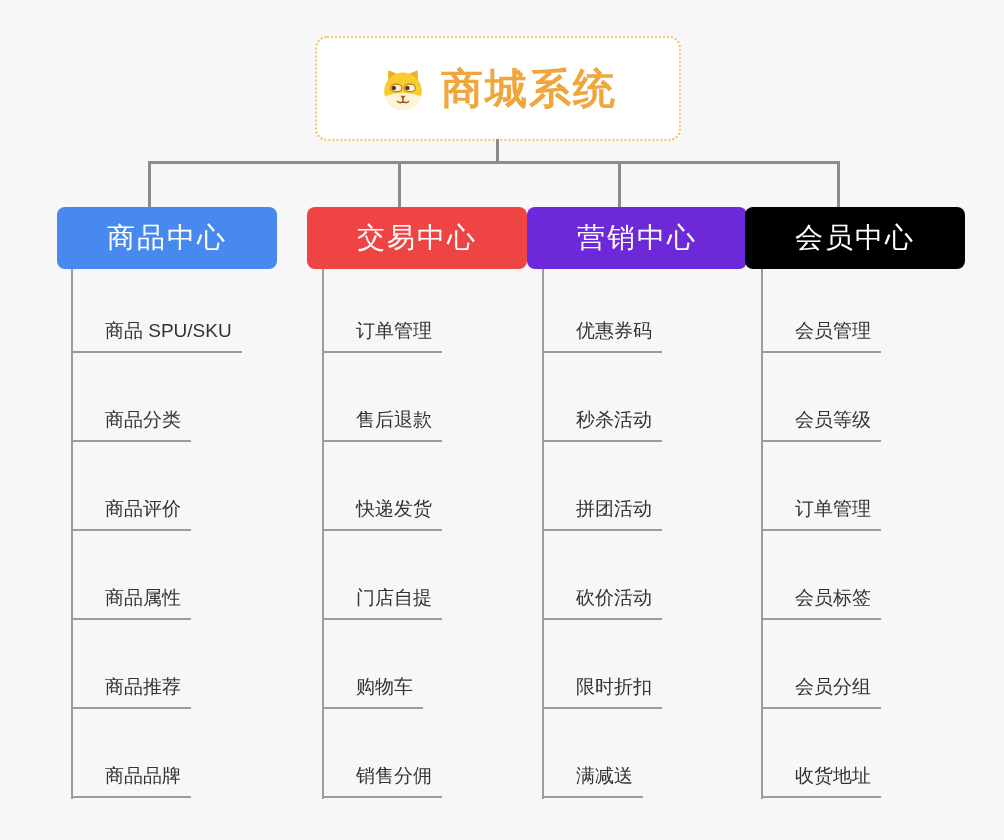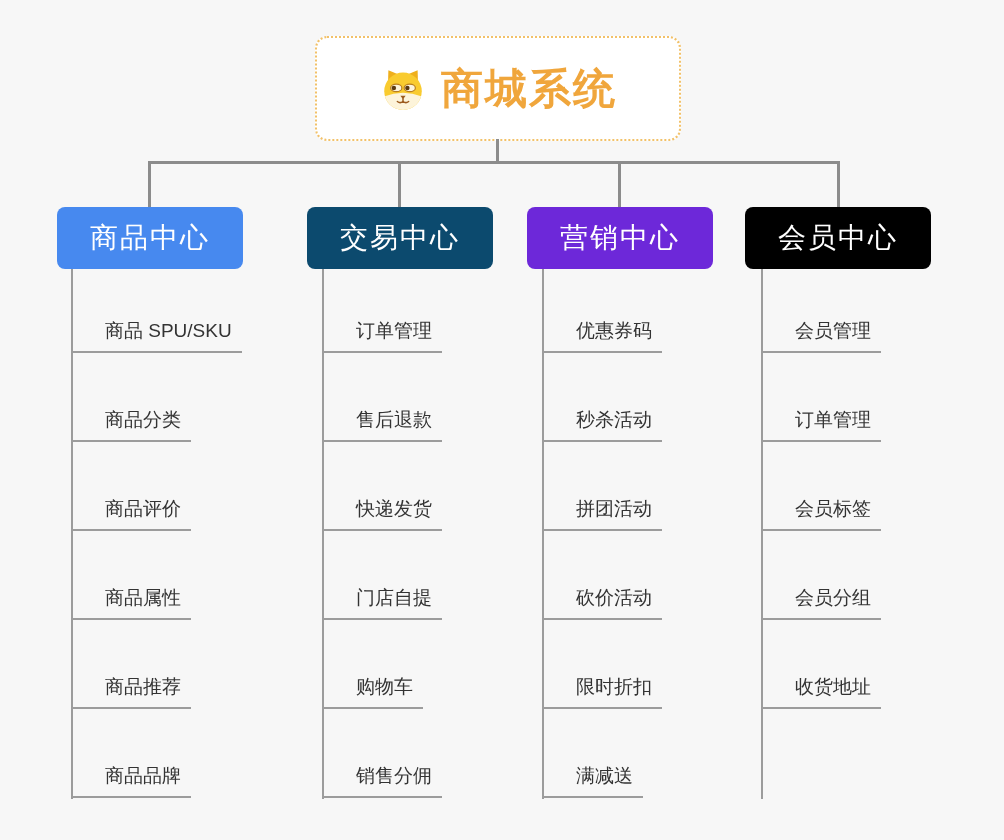--- a/index.html
+++ b/index.html
@@ -29,21 +29,21 @@
   .stub-v{left:496px;top:139px;width:3px;height:24px;}
   .rail-h{left:148px;top:161px;width:692px;height:3px;}
   .drop{top:161px;width:3px;height:47px;}
   .drop.d0{left:148px;}
   .drop.d1{left:398px;}
   .drop.d2{left:618px;}
   .drop.d3{left:837px;}
 
   
   .branch-box{
-    position:absolute;top:207px;width:186px;height:62px;
+    position:absolute;top:207px;width:220px;height:62px;
     border-radius:8px;color:#FFFFFF;
     display:flex;align-items:center;justify-content:center;
     font-size:28px;font-weight:500;letter-spacing:2px;
     cursor:default;
   }
   .bb0{left:57px;}
   .bb1{left:307px;}
   .bb2{left:527px;}
   .bb3{left:745px;}
 
@@ -99,21 +99,21 @@
   <div class="line stub-v"></div>
   <div class="line rail-h"></div>
   <div class="line drop d0"></div>
   <div class="line drop d1"></div>
   <div class="line drop d2"></div>
   <div class="line drop d3"></div>
 
   <div class="branch-box bb0" style="background-color: rgb(71, 137, 239);">
     <span>商品中心</span>
   </div>
-  <div class="branch-box bb1" style="background-color: #0c4a6e; align-items: center;">
+  <div class="branch-box bb1" style="background-color: #ef4444; align-items: center;">
     <span>交易中心</span>
   </div>
   <div class="branch-box bb2" style="background-color: #6d28d9;">
     <span>营销中心</span>
   </div>
   <div class="branch-box bb3" style="background-color: #000000;">
     <span>会员中心</span>
   </div>
 
   <div class="col c0">
@@ -177,20 +177,23 @@
     <div class="slot">
       <div class="node"><span class="lbl">满减送</span></div>
     </div>
   </div>
 
   <div class="col c3">
     <div class="slot first">
       <div class="node"><span class="lbl">会员管理</span></div>
     </div>
     <div class="slot">
+      <div class="node"><span class="lbl">会员等级</span></div>
+    </div>
+    <div class="slot">
       <div class="node"><span class="lbl">订单管理</span></div>
     </div>
     <div class="slot">
       <div class="node"><span class="lbl">会员标签</span></div>
     </div>
     <div class="slot">
       <div class="node"><span class="lbl">会员分组</span></div>
     </div>
     <div class="slot">
       <div class="node"><span class="lbl">收货地址</span></div>

